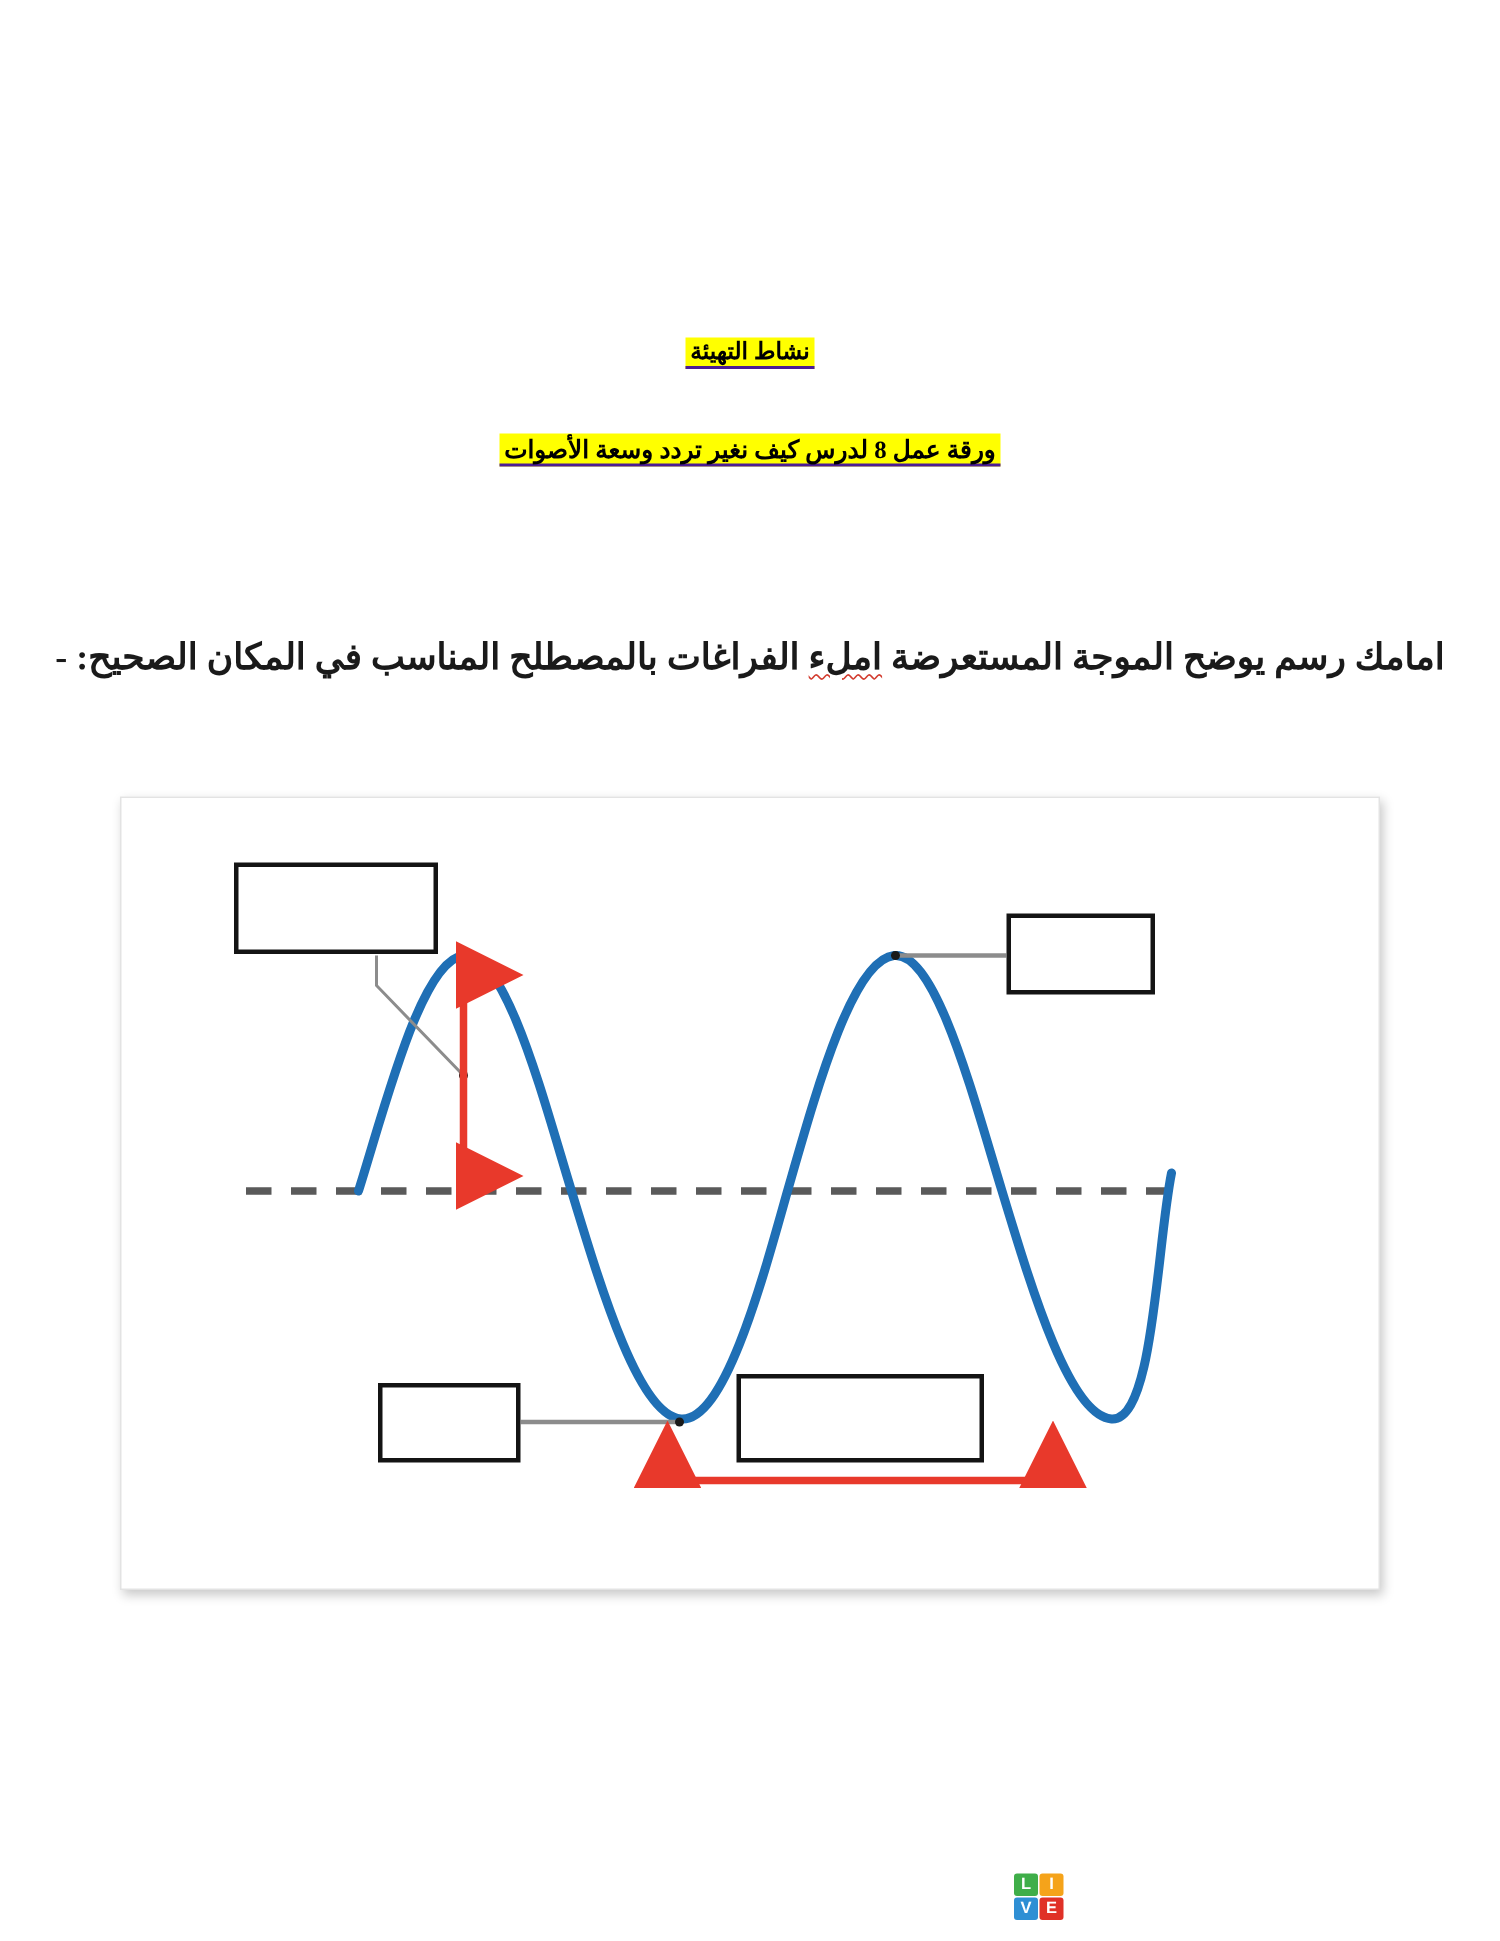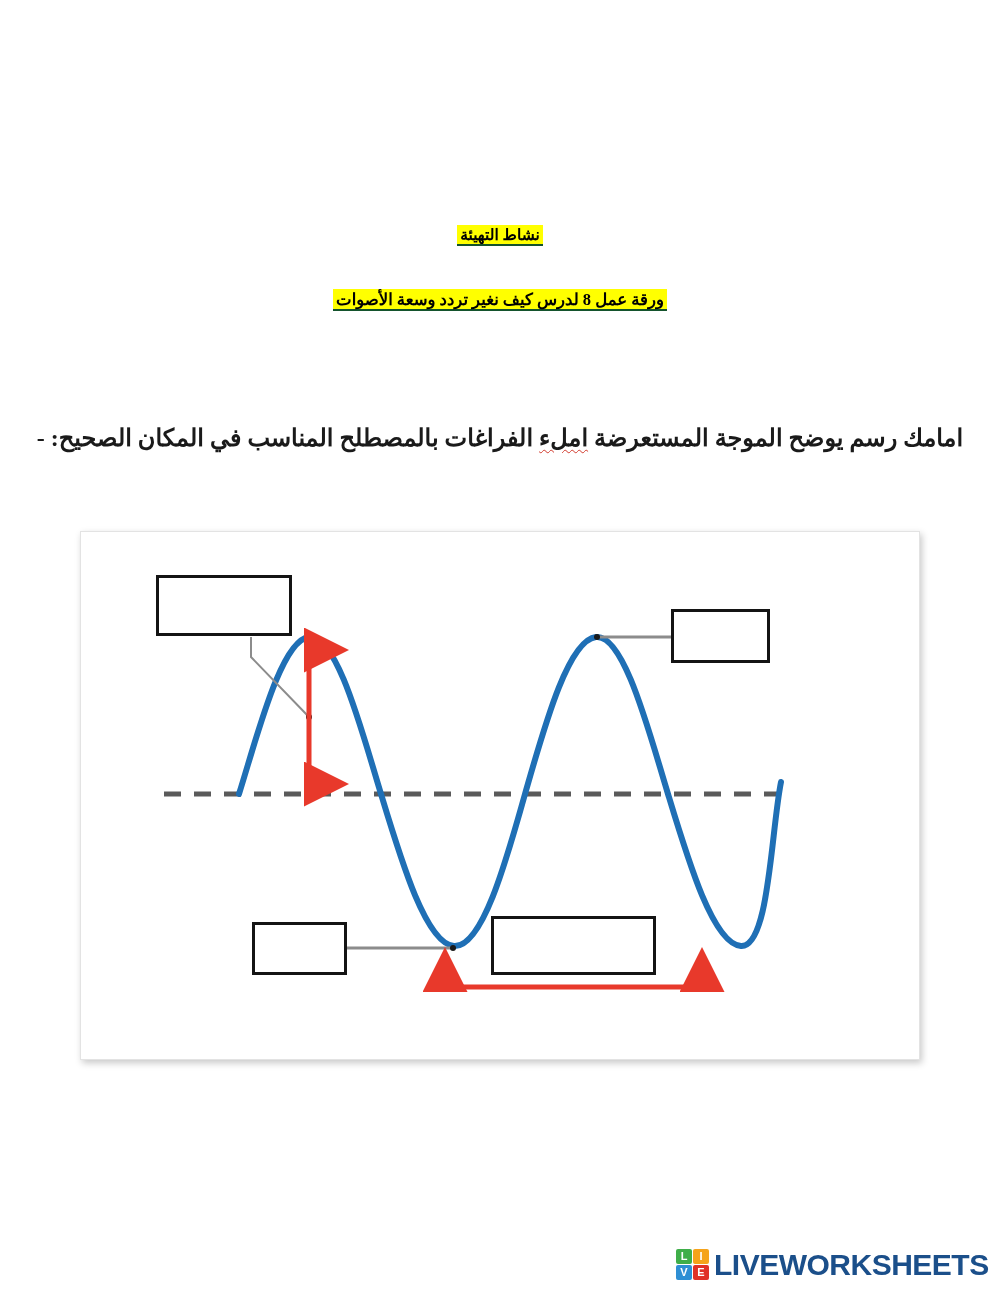--- a/index.html
+++ b/index.html
@@ -26,21 +26,21 @@
   #heading-1 { top: 225px; }
   #heading-2 { top: 289px; }
 
   .hl {
     display: inline-block;
     background: #ffff00;
     color: #000000;
     font-weight: bold;
     direction: rtl;
     unicode-bidi: bidi-override;
-    border-bottom: 2px solid #14532d;
+    border-bottom: 2px solid #4c1d95;
     line-height: 1.18;
     padding: 1px 3px 0 3px;
     white-space: nowrap;
   }
   #heading-1 .hl { font-size: 15.5px; letter-spacing: 0px; }
   #heading-2 .hl { font-size: 16.5px; }
 
   
   #instruction {
     position: absolute;
@@ -202,14 +202,13 @@
   <div class="answer-box" id="box-wavelen"></div>
 </div>
 
 <div id="footer-logo">
   <div id="logo-mark">
     <span class="lm-l">L</span>
     <span class="lm-i">I</span>
     <span class="lm-v">V</span>
     <span class="lm-e">E</span>
   </div>
-  <div id="logo-text">LIVEWORKSHEETS</div>
 </div>
 
 </body></html>

